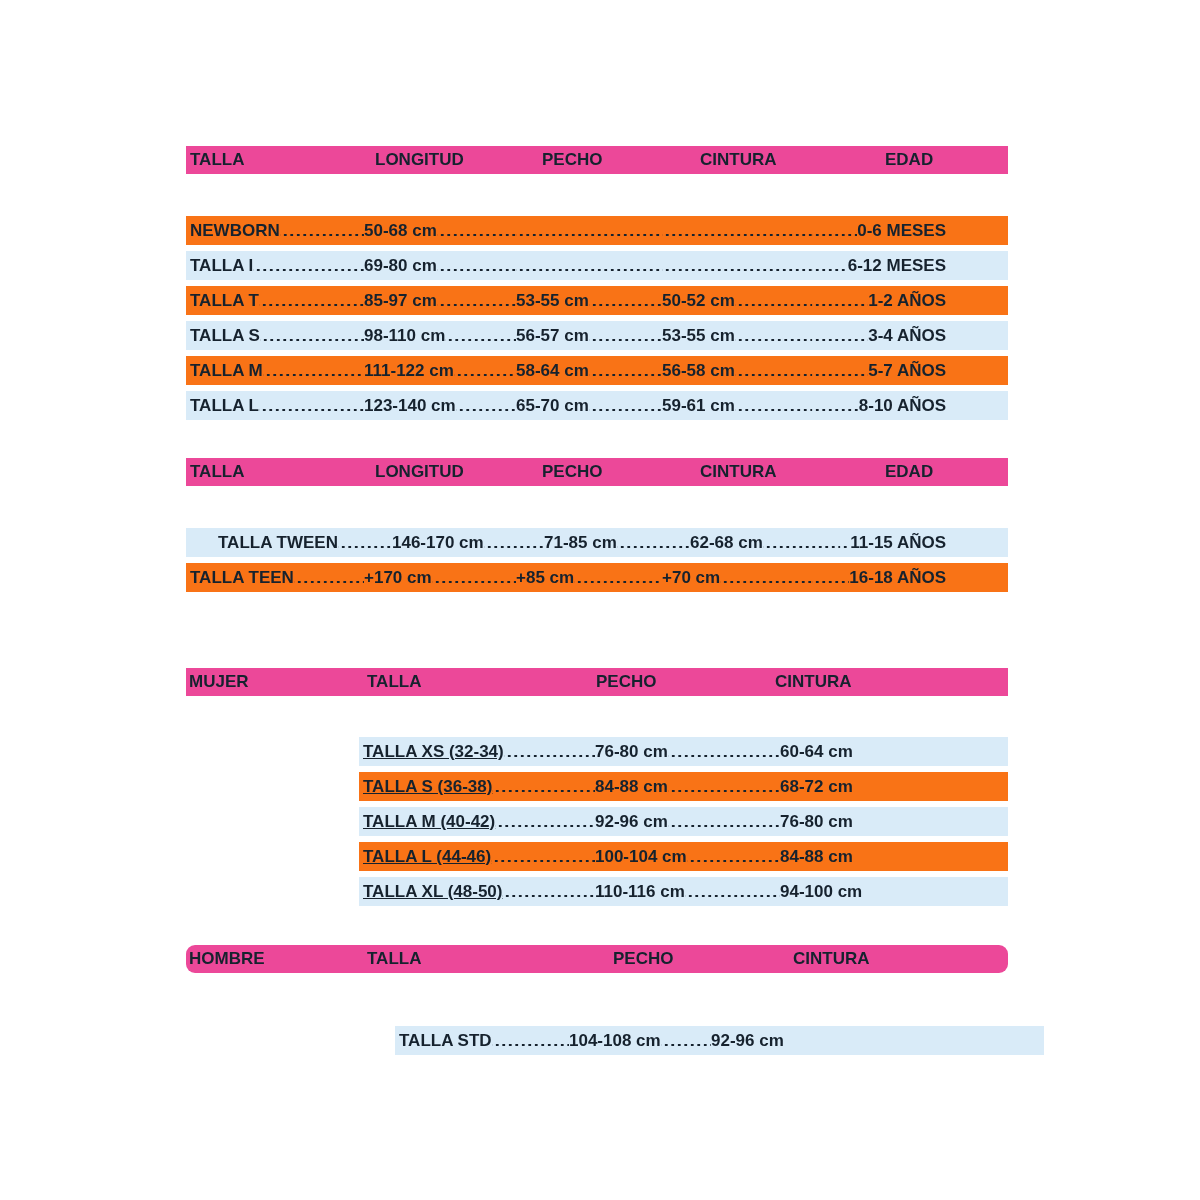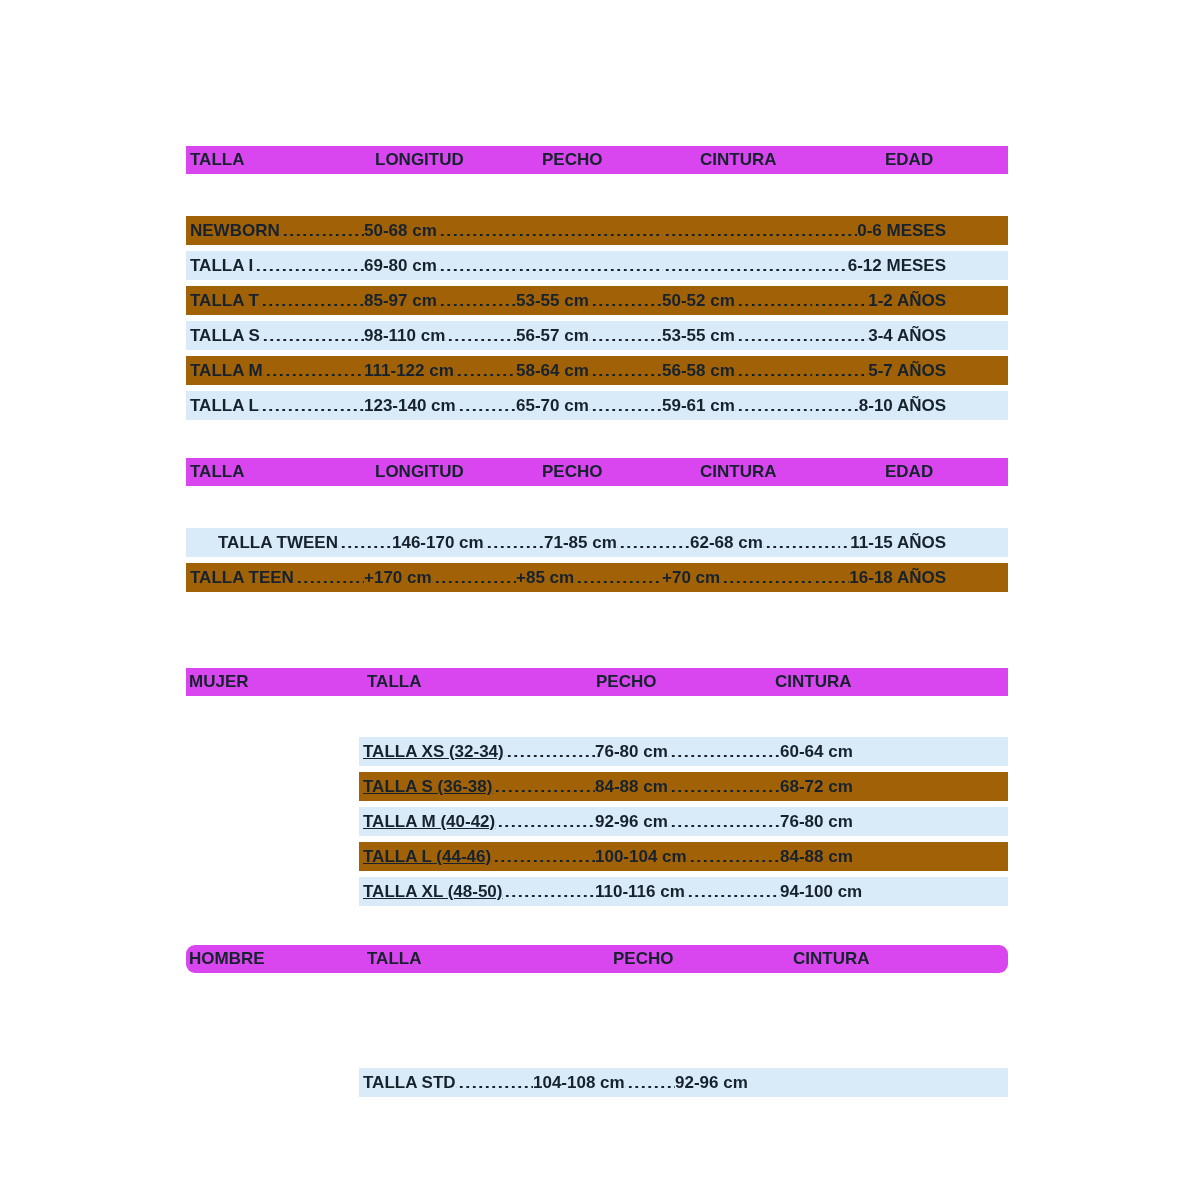--- a/index.html
+++ b/index.html
@@ -6,22 +6,22 @@
   body{
     width:1200px;height:1200px;background:#ffffff;position:relative;
     font-family:"Liberation Sans",sans-serif;color:#16222e;overflow:hidden;
   }
   .band{
     position:absolute;left:186px;width:822px;height:29px;
     display:flex;align-items:stretch;font-weight:bold;font-size:17px;
     box-sizing:border-box;
   }
   .band.indent{left:359px;width:649px;}
-  .hdr{background:#d946ef;height:28px;}
-  .dark{background:#a16207;}
+  .hdr{background:#ec4899;height:28px;}
+  .dark{background:#f97316;}
   .light{background:#d9ebf8;}
   .cell{display:flex;align-items:stretch;box-sizing:border-box;min-width:0;}
   .val{align-self:center;white-space:nowrap;}
   .leader{
     flex:1 1 auto;min-width:0;
     background-image:radial-gradient(circle,#16222e 1.15px,rgba(0,0,0,0) 1.5px);
     background-size:6.5px 6px;background-repeat:repeat-x;
     background-position:2px calc(100% - 7px);
   }
   
@@ -369,21 +369,21 @@
       <span class="val">TALLA</span>
     </div>
   <div class="cell hh3">
       <span class="val">PECHO</span>
     </div>
   <div class="cell mh4">
       <span class="val">CINTURA</span>
     </div>
 </div>
 
-<div class="band indent light tho" style="top:1068px;">
+<div class="band indent light tho" style="top:1026px;margin-left:36px;">
   <div class="cell c1">
       <span class="val">TALLA STD</span>
       <span class="leader"></span>
     </div>
   <div class="cell c2">
       <span class="val">104-108 cm</span>
       <span class="leader"></span>
     </div>
   <div class="cell c3">
       <span class="val">92-96 cm</span>

